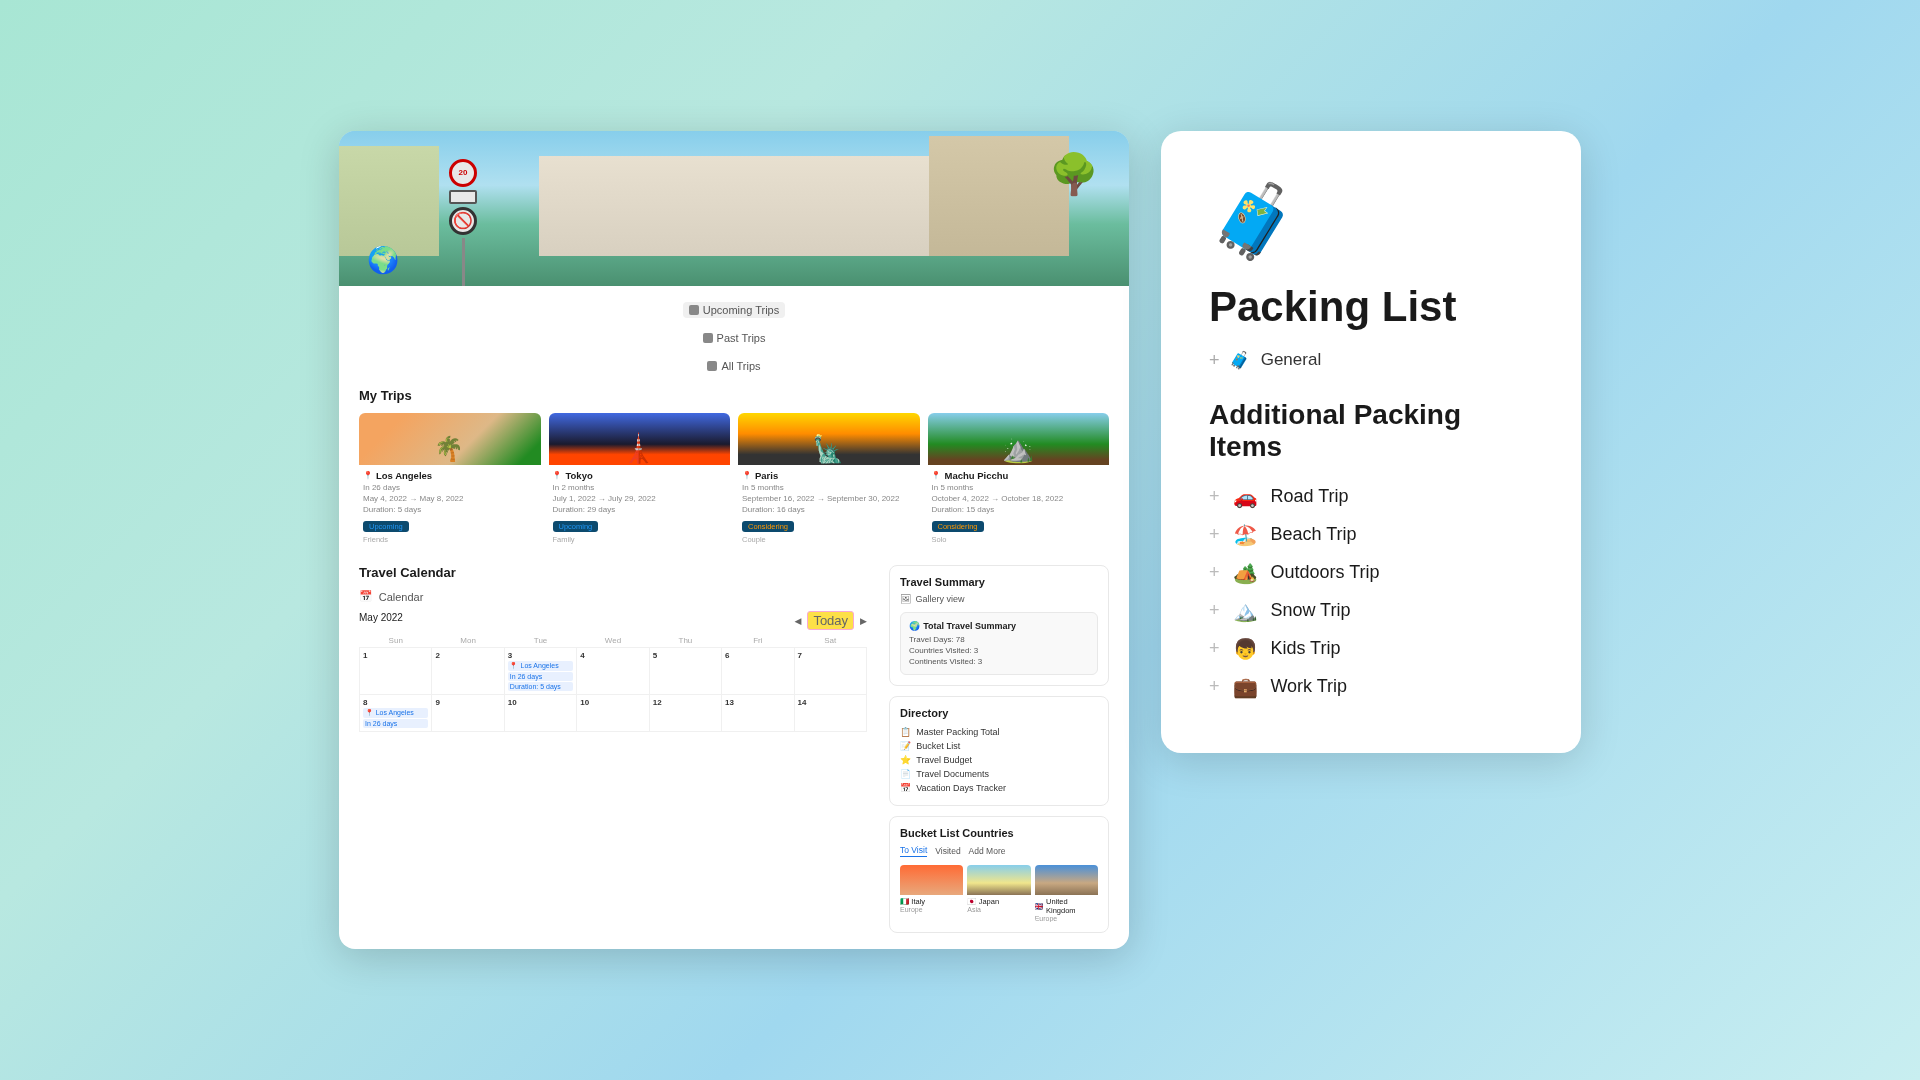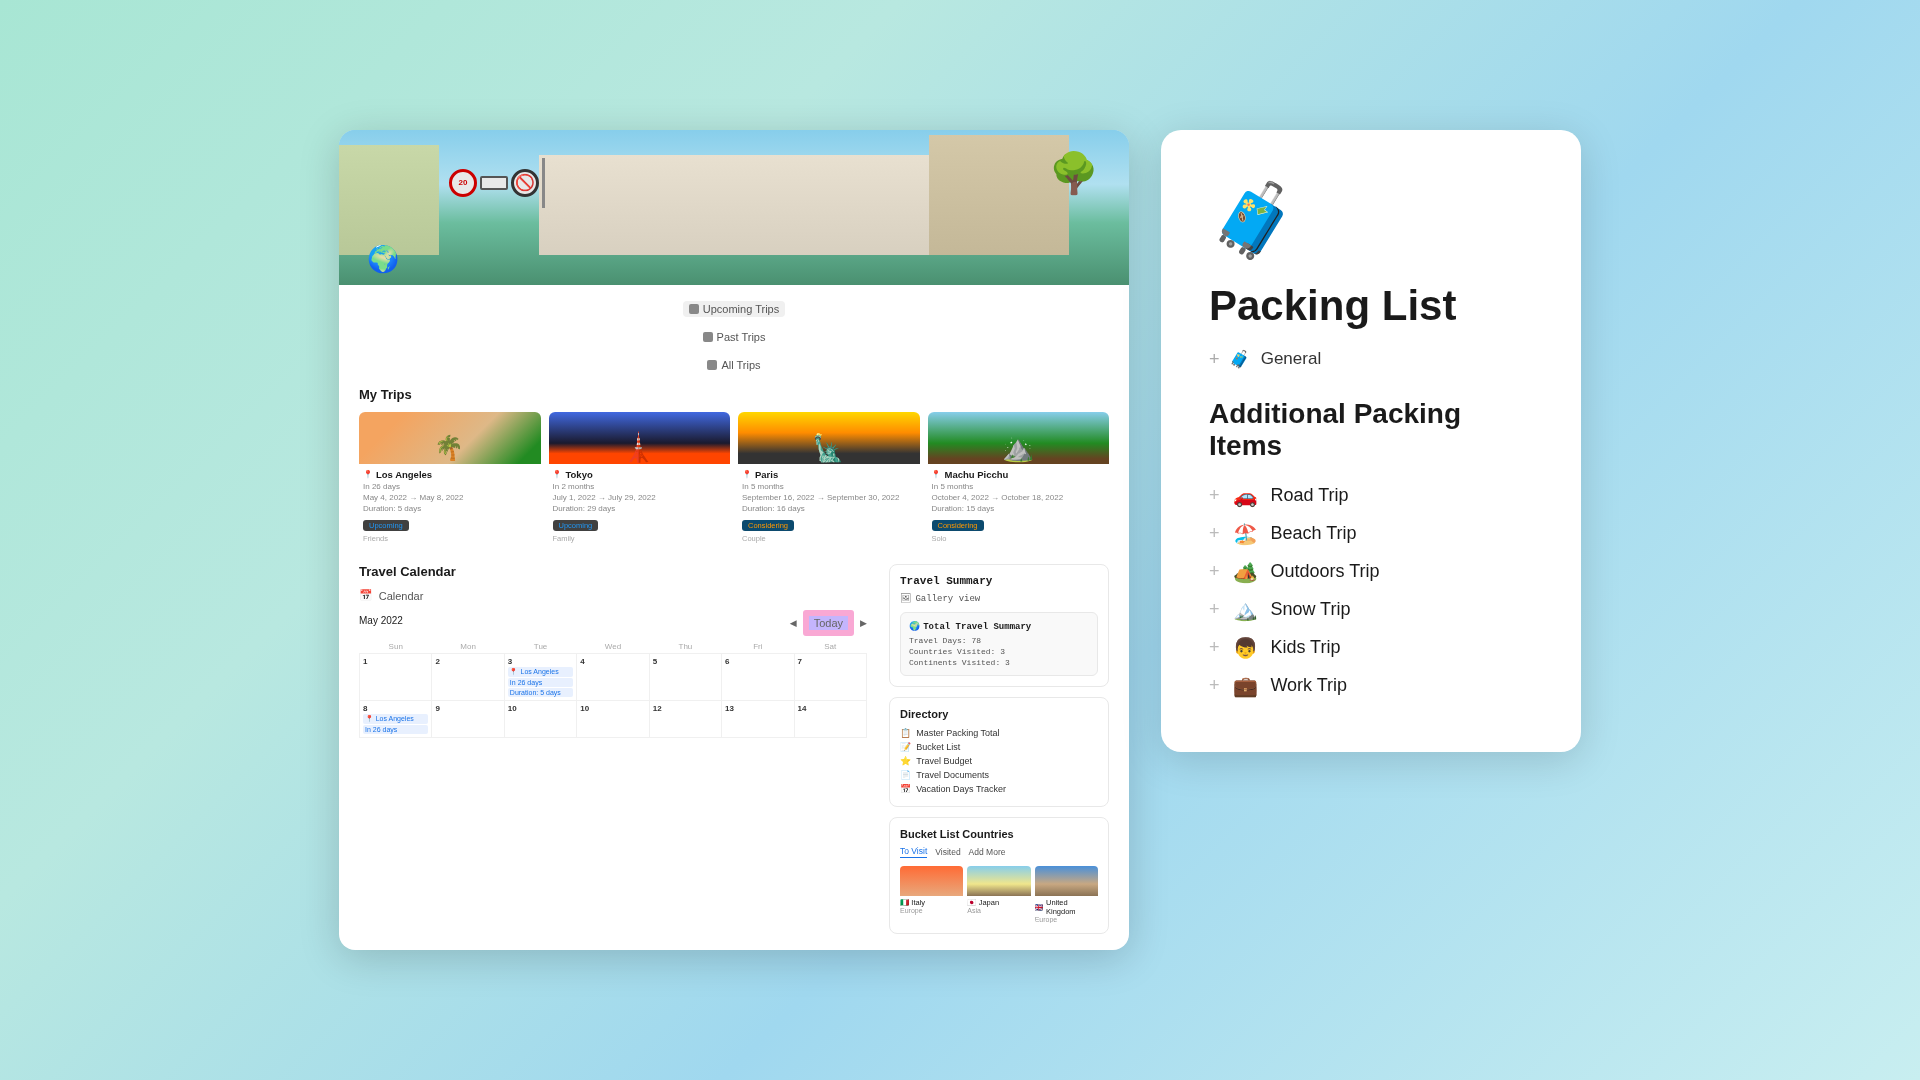--- a/index.html
+++ b/index.html
@@ -62,21 +62,21 @@
       bottom: 10px;
       left: 28px;
       font-size: 26px;
     }
 
     .road-sign {
       position: absolute;
       top: 28px;
       left: 110px;
       display: flex;
-      flex-direction: row;
+      flex-direction: column;
       align-items: center;
       gap: 3px;
     }
 
     .sign-circle {
       width: 28px;
       height: 28px;
       border-radius: 50%;
       background: #e8e8e8;
       border: 3px solid #cc0000;
@@ -294,21 +294,21 @@
     }
 
     .trip-badge {
       display: inline-block;
       padding: 1px 6px;
       border-radius: 3px;
       font-size: 7.5px;
       margin-top: 2px;
     }
 
-    .badge-upcoming { background: #404040; color: #2196f3; }
+    .badge-upcoming { background: #0c4a6e; color: #2196f3; }
     .badge-considering { background: #0c4a6e; color: #ff9800; }
 
     .trip-tags {
       font-size: 7.5px;
       color: #aaa;
       margin-top: 2px;
     }
 
     
     .lower-section {
@@ -349,25 +349,25 @@
 
     .cal-nav-btn {
       font-size: 9px;
       color: #666;
       cursor: pointer;
       border: none;
       background: none;
     }
 
     .today-btn {
-      font-size: 11px;
+      font-size: 13px;
       color: #666;
       cursor: pointer;
-      border: 6px solid #f9a8d4;
-      background: #c4b5fd;
+      border: 1px solid #f9a8d4;
+      background: #fde047;
       border-radius: 3px;
       padding: 1px 5px;
     }
 
     .calendar-grid {
       width: 100%;
       font-size: 8px;
       border-collapse: collapse;
     }
 
@@ -408,21 +408,20 @@
     }
 
     
     .right-sidebar {}
 
     .travel-summary-box {
       border: 1px solid #e8e8e8;
       border-radius: 8px;
       padding: 10px;
       margin-bottom: 10px;
-      font-family: Liberation Mono, monospace;
     }
 
     .summary-title {
       font-size: 11px;
       font-weight: 700;
       color: #1a1a1a;
       margin-bottom: 6px;
     }
 
     .summary-view {

